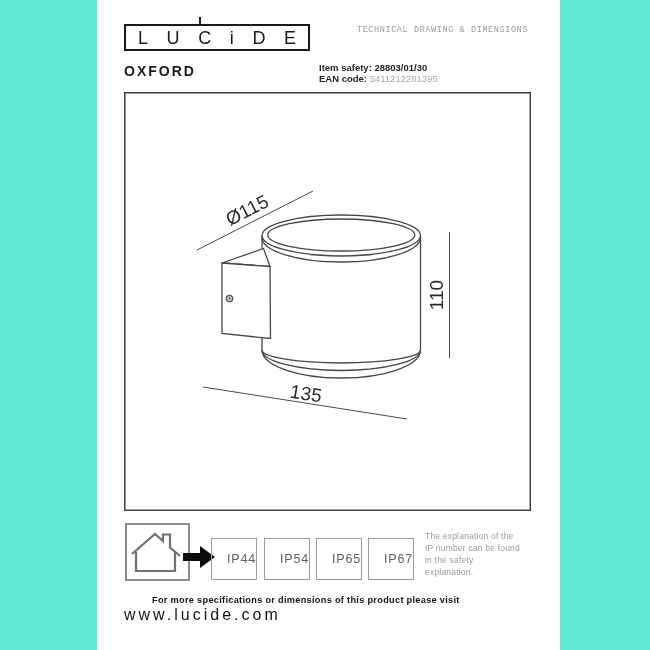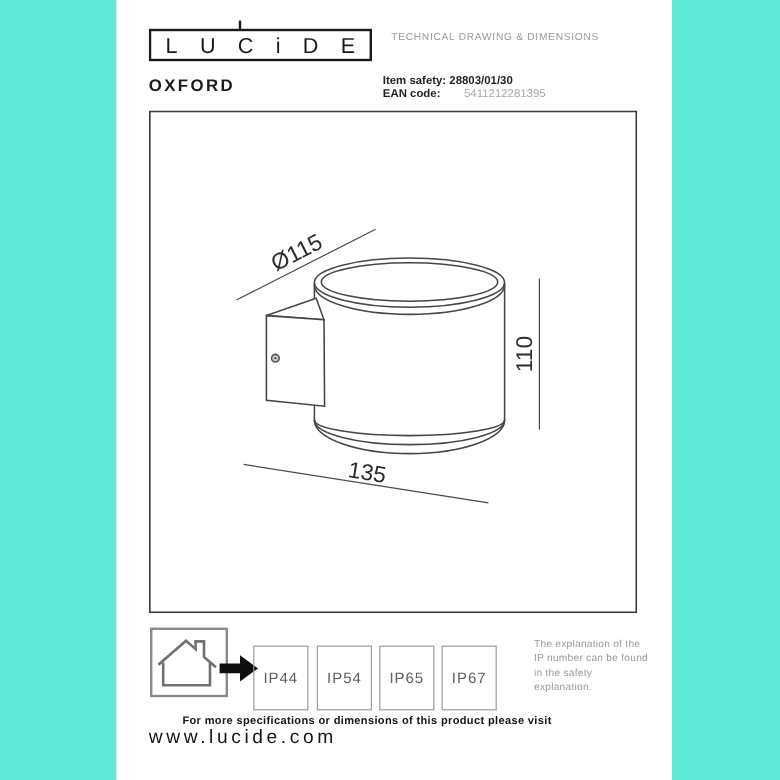--- a/index.html
+++ b/index.html
@@ -1,41 +1,41 @@
 <!DOCTYPE html>
 <html><head>
 <meta charset="utf-8">
 <style>
   html,body{margin:0;padding:0;background:#000;}
   .canvas{position:relative;width:650px;height:650px;background:#5eead4;overflow:hidden;
           font-family:"Liberation Sans",sans-serif;}
   .paper{position:absolute;left:97px;top:0;width:463px;height:650px;background:#fff;}
 
   .logo-svg{position:absolute;left:27px;top:10px;width:186px;height:42px;}
-  .doc-title{position:absolute;right:14px;top:25px;width:220px;text-align:left;
-             font-size:8.5px;letter-spacing:0.6px;color:#9a9a9a;}
+  .doc-title{position:absolute;right:32px;top:25px;width:220px;text-align:right;
+             font-size:8.5px;letter-spacing:0.6px;color:#9a9a9a;font-family:Liberation Mono, monospace;}
   .product-name{position:absolute;left:27px;top:63px;font-size:14px;font-weight:bold;
                 letter-spacing:2px;color:#1b1b1b;}
   .meta{position:absolute;left:222px;top:62px;font-size:9.5px;line-height:11px;color:#1f1f1f;}
   .meta .b{font-weight:bold;color:#1f1f1f;}
-  .meta .muted{color:#a9a9a9;font-weight:normal;margin-left:17px;}
+  .meta .muted{color:#a9a9a9;font-weight:normal;}
 
   .drawing-svg{position:absolute;left:27px;top:92px;width:407px;height:419px;}
 
   .house-box{position:absolute;left:28px;top:523px;width:65px;height:58px;
              border:2px solid #8a8a8a;box-sizing:border-box;}
   .house-box svg{position:absolute;left:0;top:0;}
   .arrow-svg{position:absolute;left:84px;top:543px;width:36px;height:28px;}
 
-  .ip-box{position:absolute;top:538px;width:46px;height:54px;border:1.5px solid #9b9b9b;
-          box-sizing:border-box;display:flex;align-items:center;justify-content:center;
+  .ip-box{position:absolute;top:538px;width:46px;height:42px;border:1.5px solid #9b9b9b;
+          box-sizing:border-box;display:flex;align-items:center;justify-content:flex-end;
           font-size:12.5px;letter-spacing:0.8px;color:#5f5f5f;}
   .ip1{left:114px}.ip2{left:167px}.ip3{left:219px}.ip4{left:271px}
 
-  .ip-note{position:absolute;left:348px;top:530px;width:115px;font-size:8.5px;
+  .ip-note{position:absolute;left:328px;top:530px;width:115px;font-size:8.5px;
            line-height:12px;color:#9a9a9a;letter-spacing:0.2px;}
 
   .footer1{position:absolute;left:27px;top:595px;font-size:9.2px;font-weight:bold;
            letter-spacing:0.3px;color:#141414;padding-left:28px;}
   .footer2{position:absolute;left:27px;top:606px;font-size:16px;font-weight:normal;
            letter-spacing:3px;color:#141414;}
 
   svg text{font-family:"Liberation Sans",sans-serif;}
 </style>
 </head>

